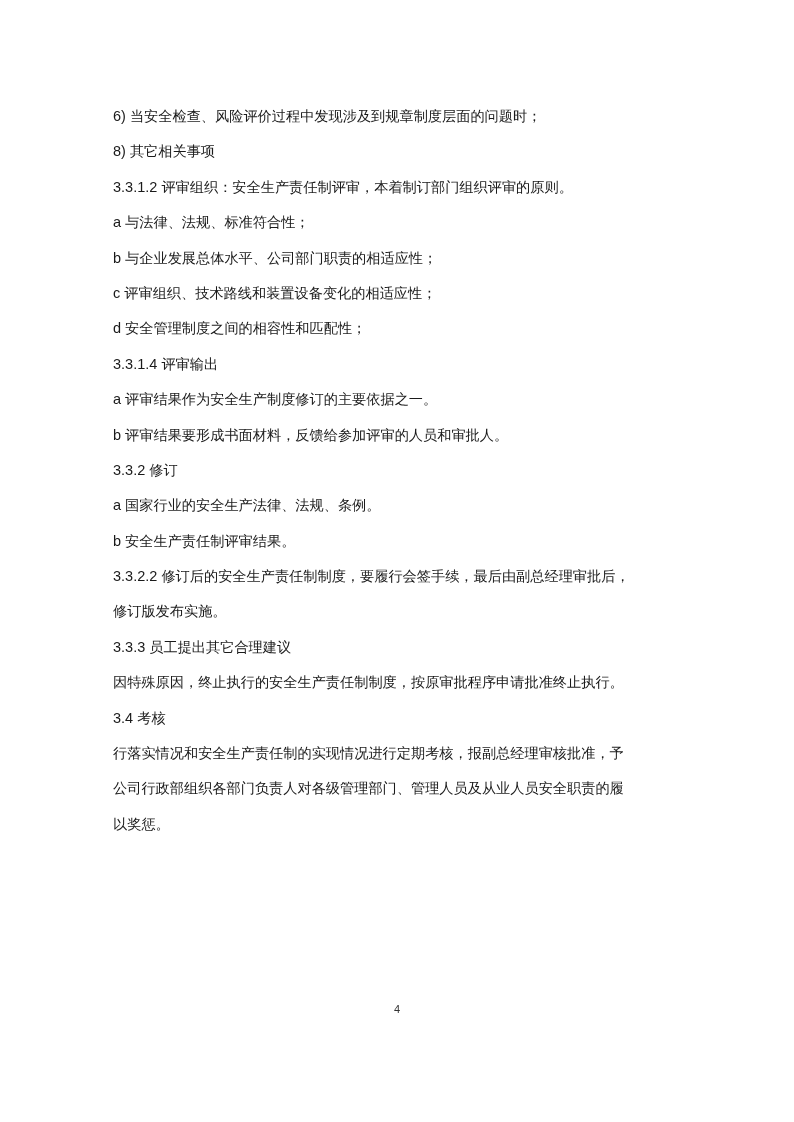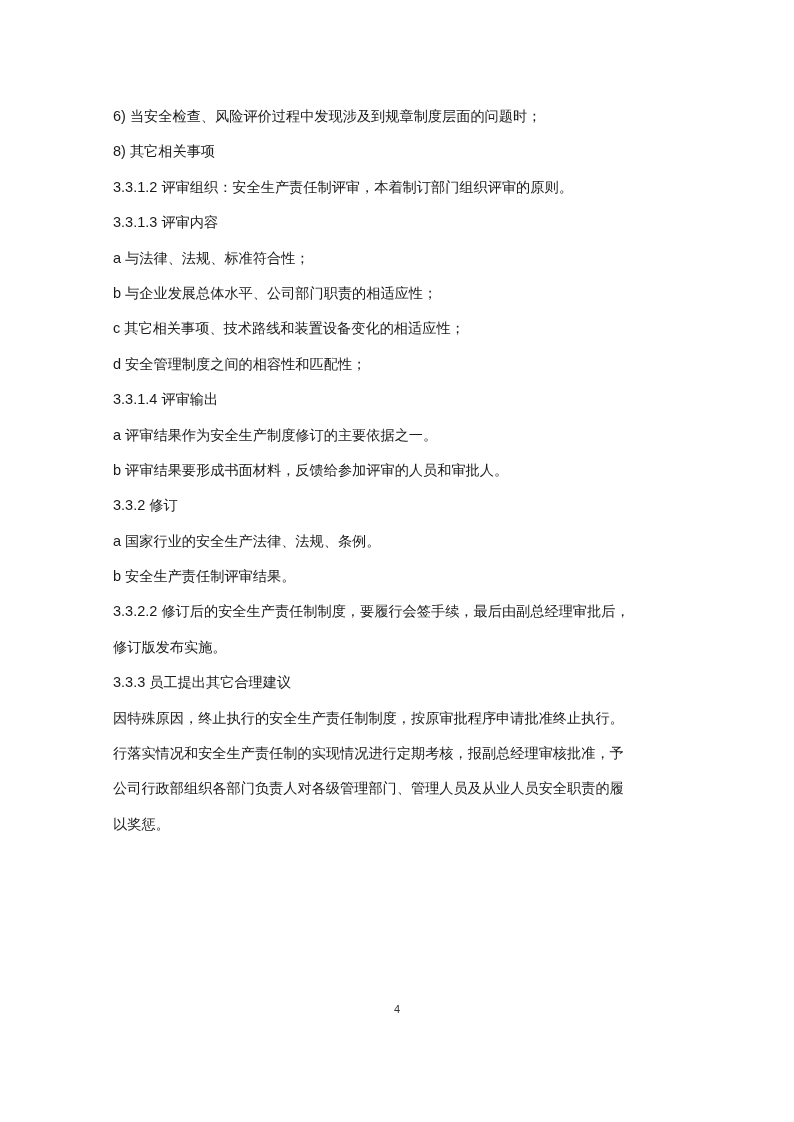--- a/index.html
+++ b/index.html
@@ -23,33 +23,33 @@
   }
 </style>
 </head>
 <body>
 
 <div class="page">
   <div class="content">
     <div class="line"><span class="num">6)  </span><span>当安全检查、风险评价过程中发现涉及到规章制度层面的问题时；</span></div>
     <div class="line"><span class="num">8)  </span><span>其它相关事项</span></div>
     <div class="line"><span class="num">3.3.1.2 </span><span>评审组织：安全生产责任制评审，本着制订部门组织评审的原则。</span></div>
-    <div class="line"><span class="num">3.3.1.3 </span><span>评审内容</span></div>
     <div class="line"><span class="num">a </span><span>与法律、法规、标准符合性；</span></div>
     <div class="line"><span class="num">b </span><span>与企业发展总体水平、公司部门职责的相适应性；</span></div>
-    <div class="line"><span class="num">c </span><span>其它相关事项、技术路线和装置设备变化的相适应性；</span></div>
+    <div class="line"><span class="num">c </span><span>评审组织、技术路线和装置设备变化的相适应性；</span></div>
     <div class="line"><span class="num">d </span><span>安全管理制度之间的相容性和匹配性；</span></div>
     <div class="line"><span class="num">3.3.1.4 </span><span>评审输出</span></div>
     <div class="line"><span class="num">a </span><span>评审结果作为安全生产制度修订的主要依据之一。</span></div>
     <div class="line"><span class="num">b </span><span>评审结果要形成书面材料，反馈给参加评审的人员和审批人。</span></div>
     <div class="line"><span class="num">3.3.2 </span><span>修订</span></div>
     <div class="line"><span class="num">a </span><span>国家行业的安全生产法律、法规、条例。</span></div>
     <div class="line"><span class="num">b </span><span>安全生产责任制评审结果。</span></div>
     <div class="line"><span class="num">3.3.2.2 </span><span>修订后的安全生产责任制制度，要履行会签手续，最后由副总经理审批后，</span></div>
     <div class="line"><span class="num"></span><span>修订版发布实施。</span></div>
     <div class="line"><span class="num">3.3.3  </span><span>员工提出其它合理建议</span></div>
     <div class="line"><span class="num"></span><span>因特殊原因，终止执行的安全生产责任制制度，按原审批程序申请批准终止执行。</span></div>
+    <div class="line"><span class="num">3.4 </span><span>考核</span></div>
     <div class="line"><span class="num"></span><span>行落实情况和安全生产责任制的实现情况进行定期考核，报副总经理审核批准，予</span></div>
     <div class="line"><span class="num"></span><span>公司行政部组织各部门负责人对各级管理部门、管理人员及从业人员安全职责的履</span></div>
     <div class="line"><span class="num"></span><span>以奖惩。</span></div>
   </div>
   <div class="page-number">4</div>
 </div>
 
 </body></html>

